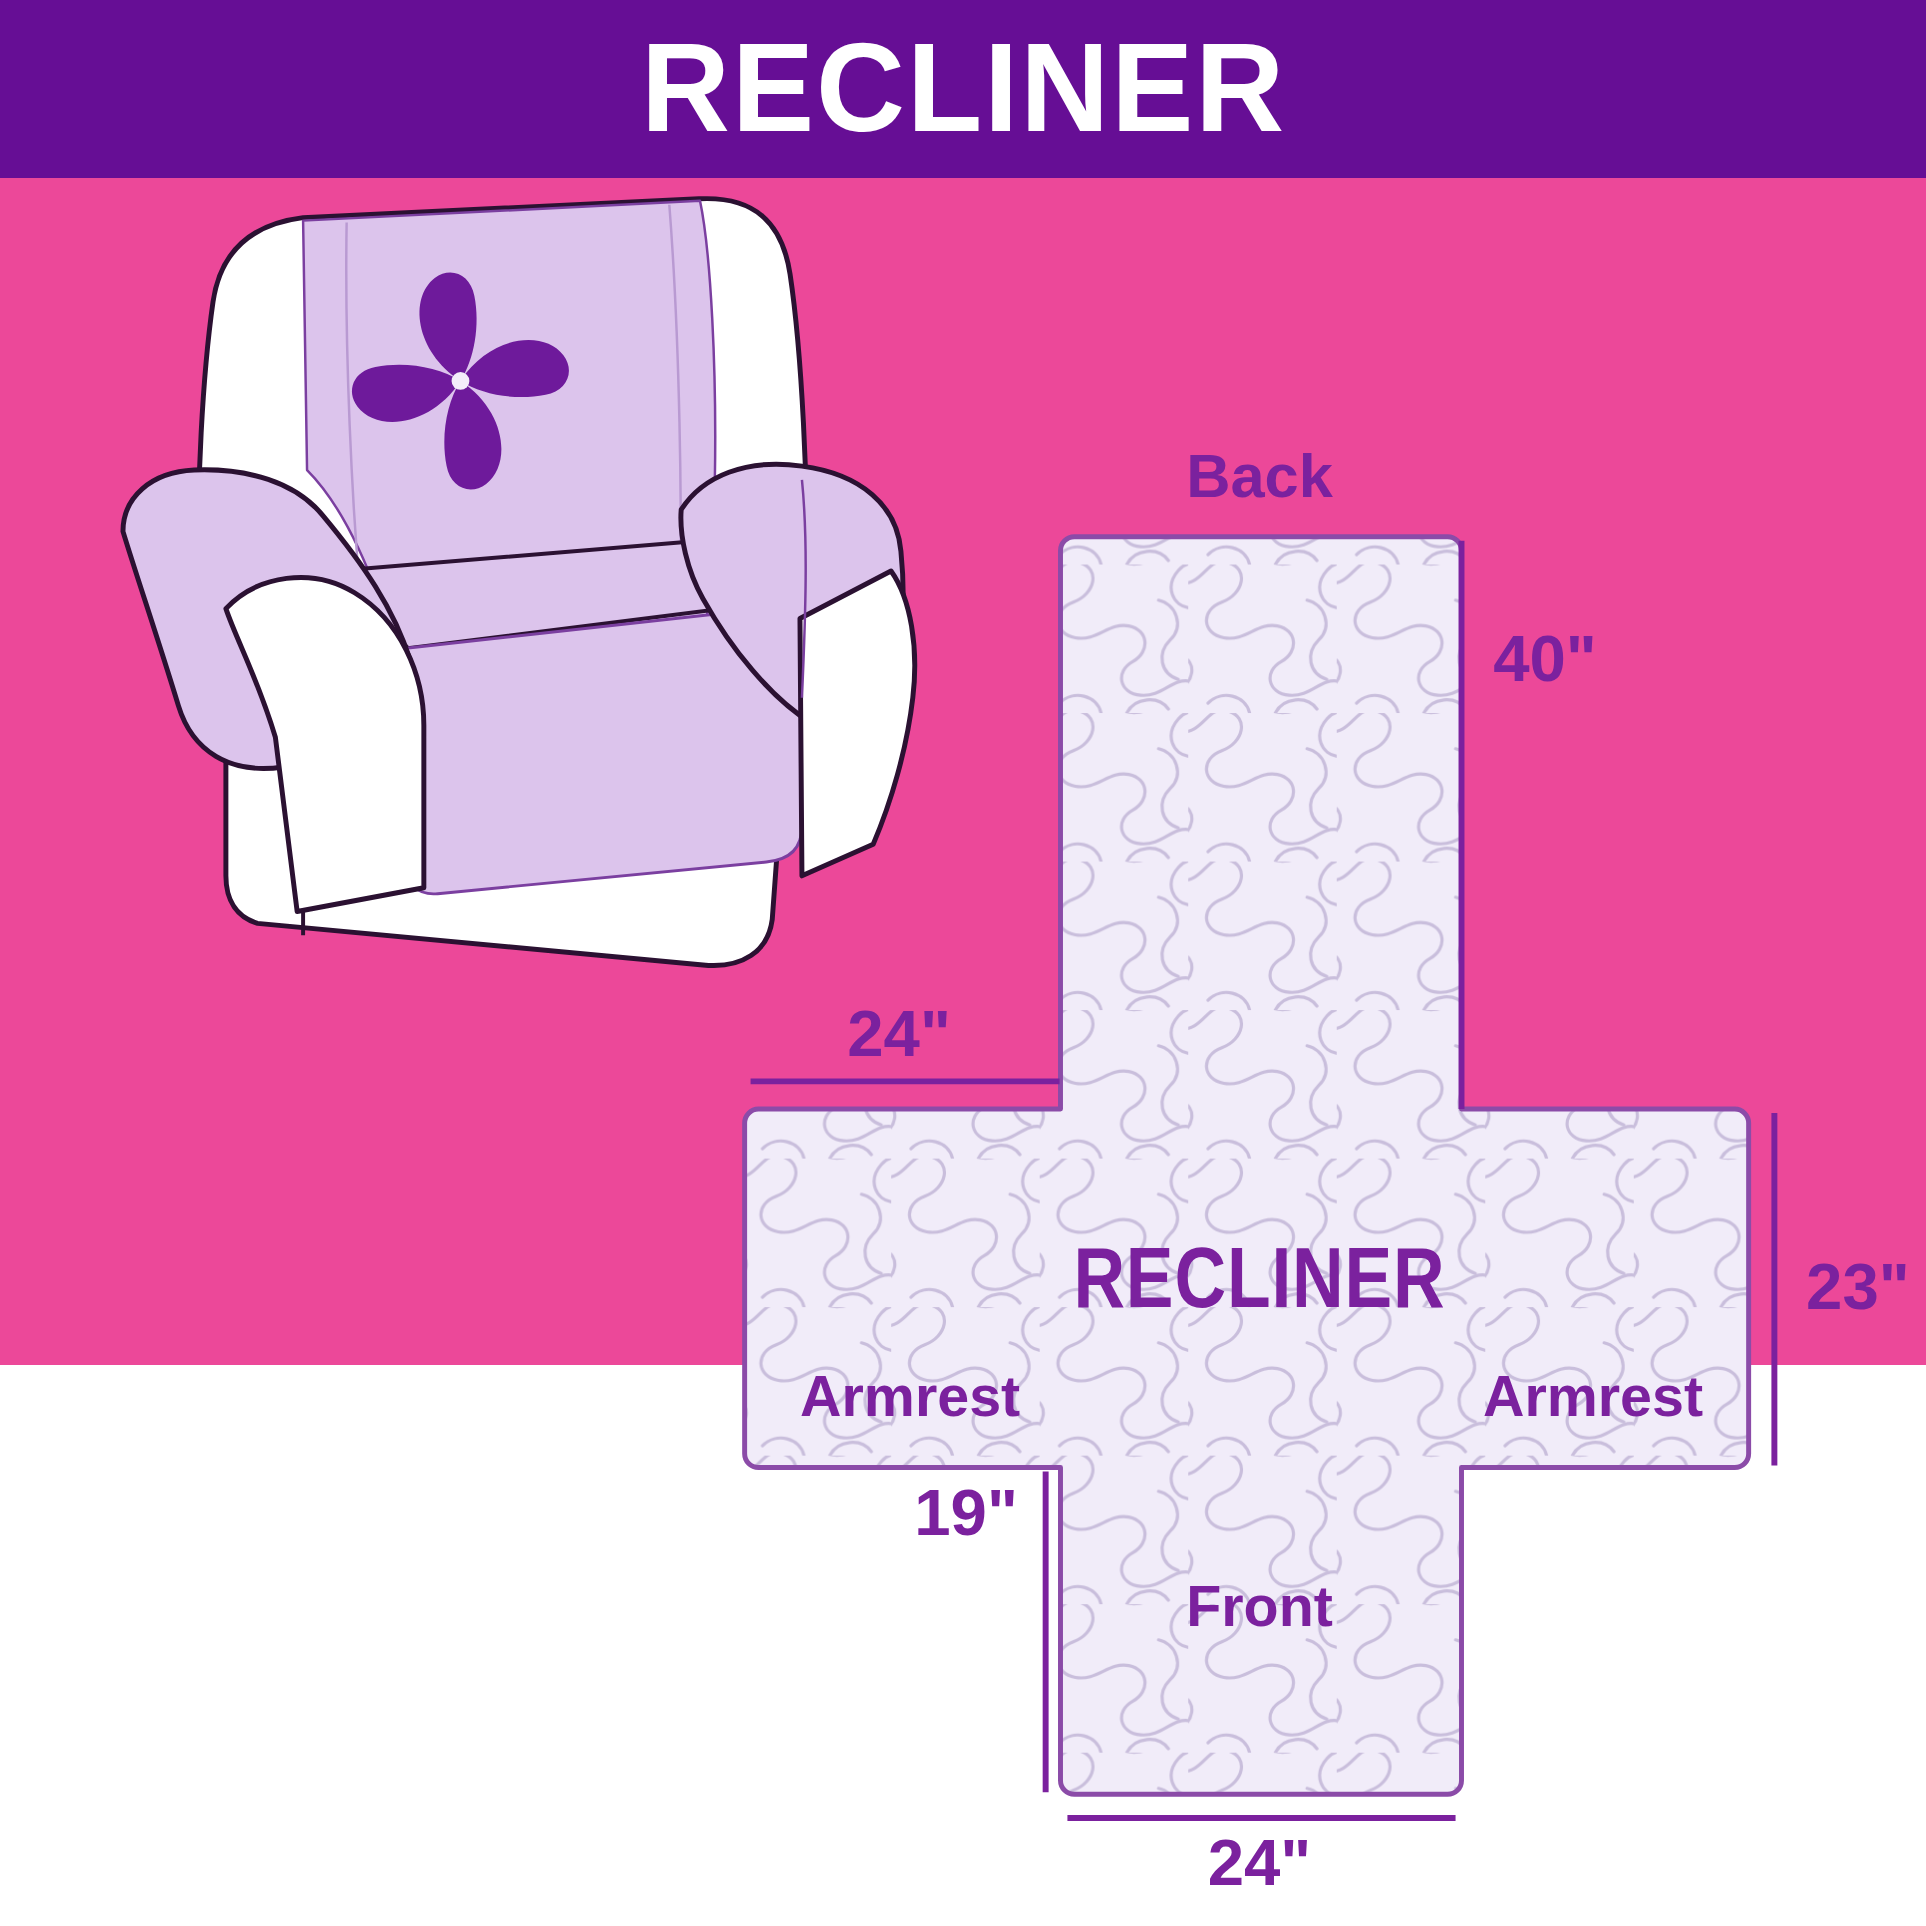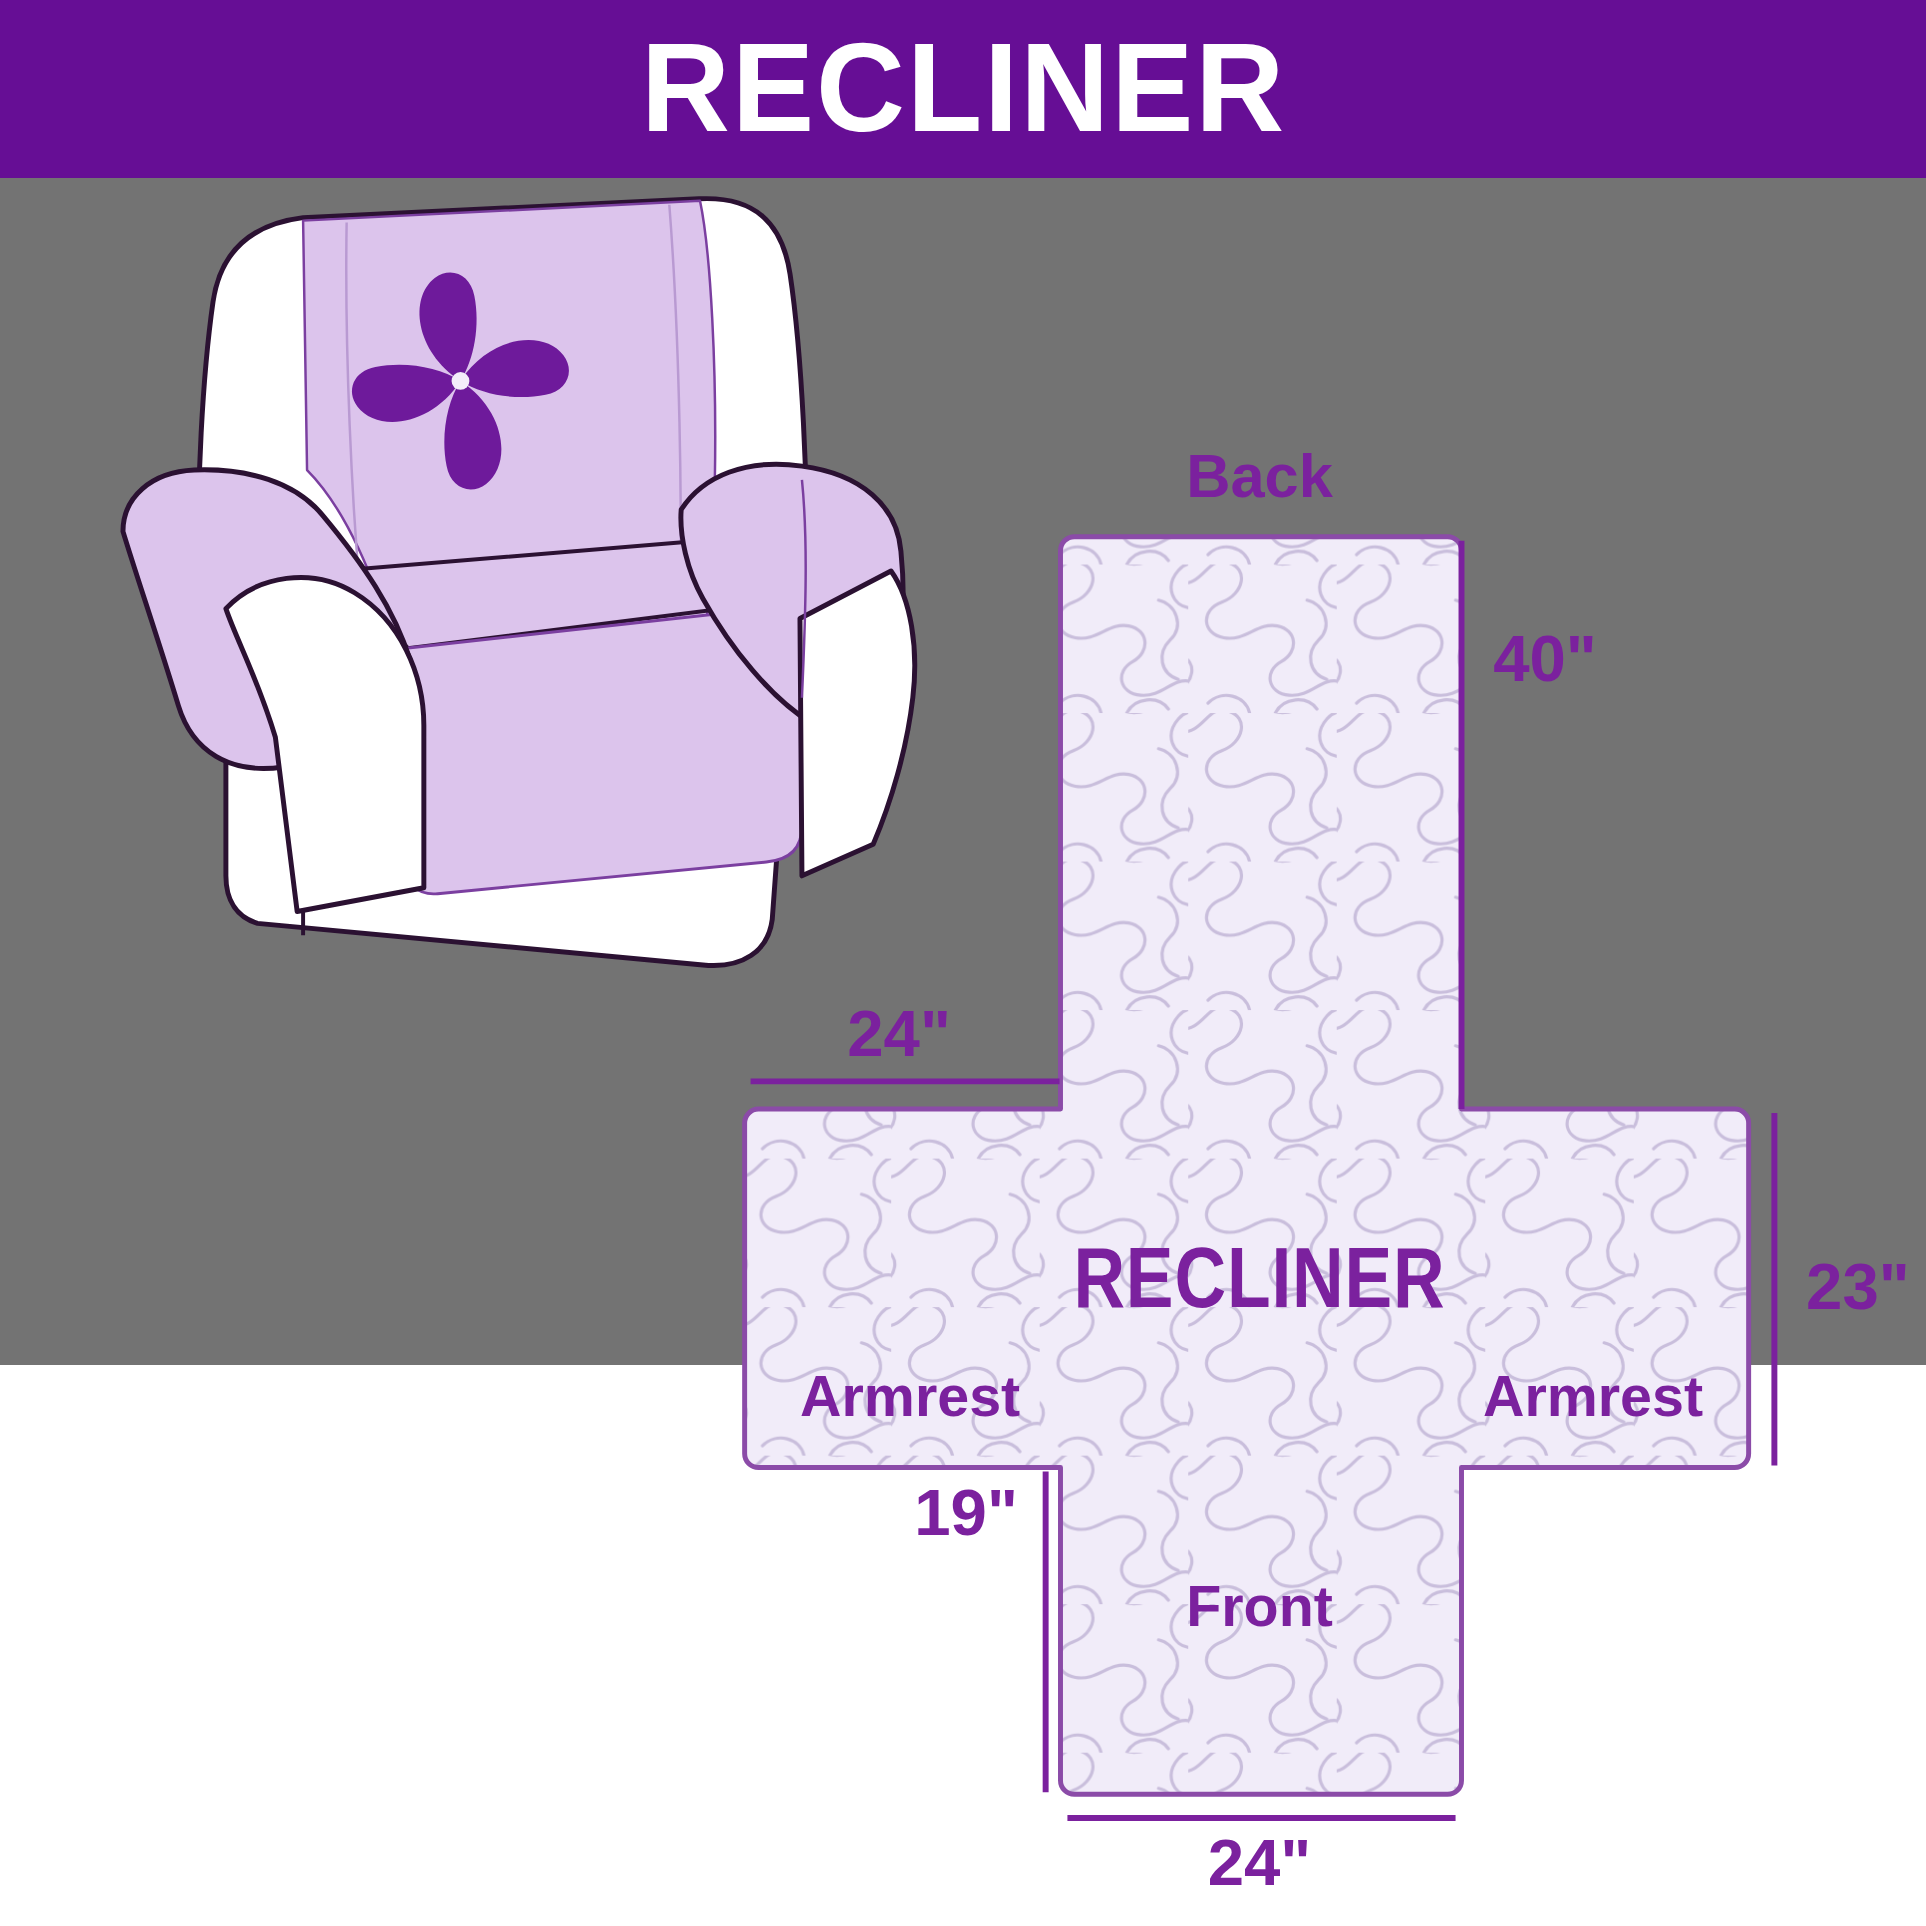--- a/index.html
+++ b/index.html
@@ -3,21 +3,21 @@
 <meta charset="utf-8">
 <style>
   html,body{margin:0;padding:0;}
   body{
     width:1927px;height:1927px;
     background:#ffffff;
     font-family:"Liberation Sans", sans-serif;
     overflow:hidden;
     position:relative;
   }
-  #root{position:relative;width:1927px;height:1365px;background:#737373;}
+  #root{position:relative;width:1927px;height:1365px;background:#ec4899;}
 
   
   .header{
     position:absolute;left:0;top:0;width:1927px;height:178px;
     background:#660E95;
     display:flex;align-items:center;justify-content:center;
   }
   .header-title{
     color:#ffffff;
     font-size:127px;

